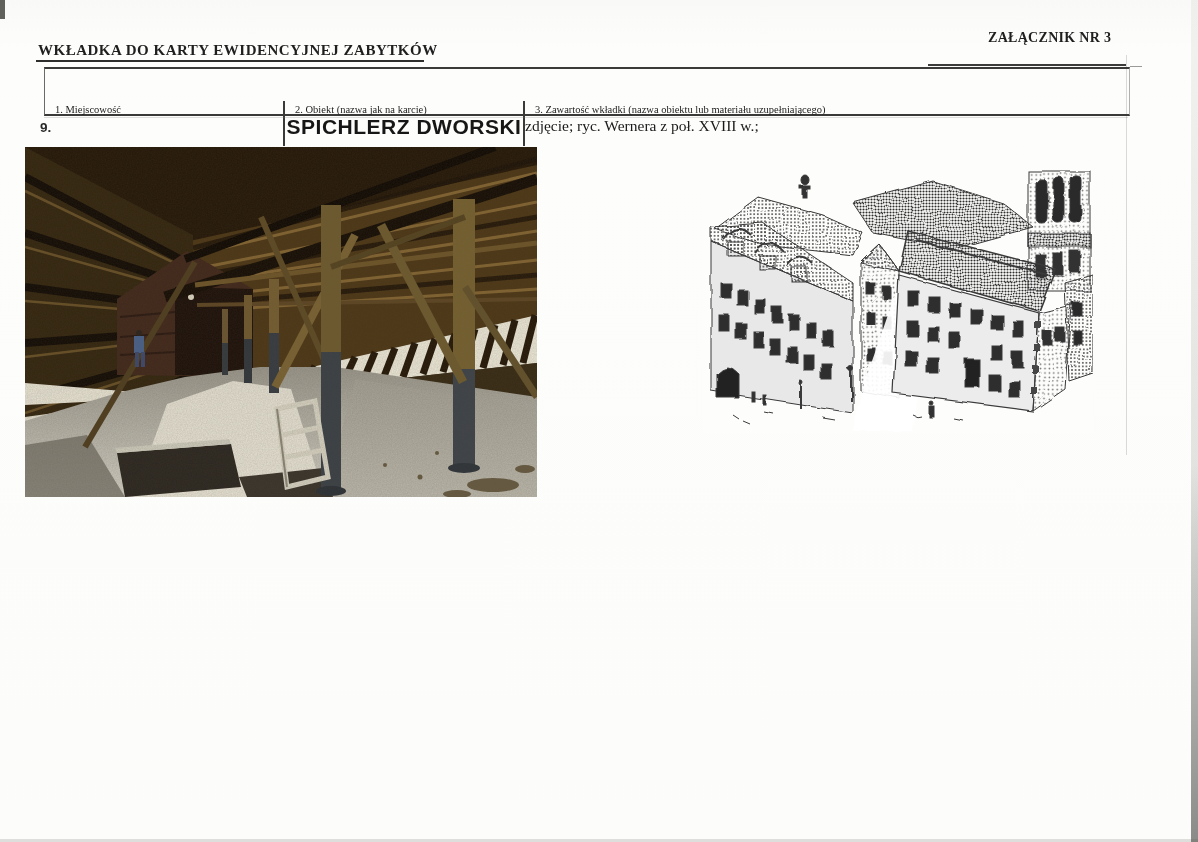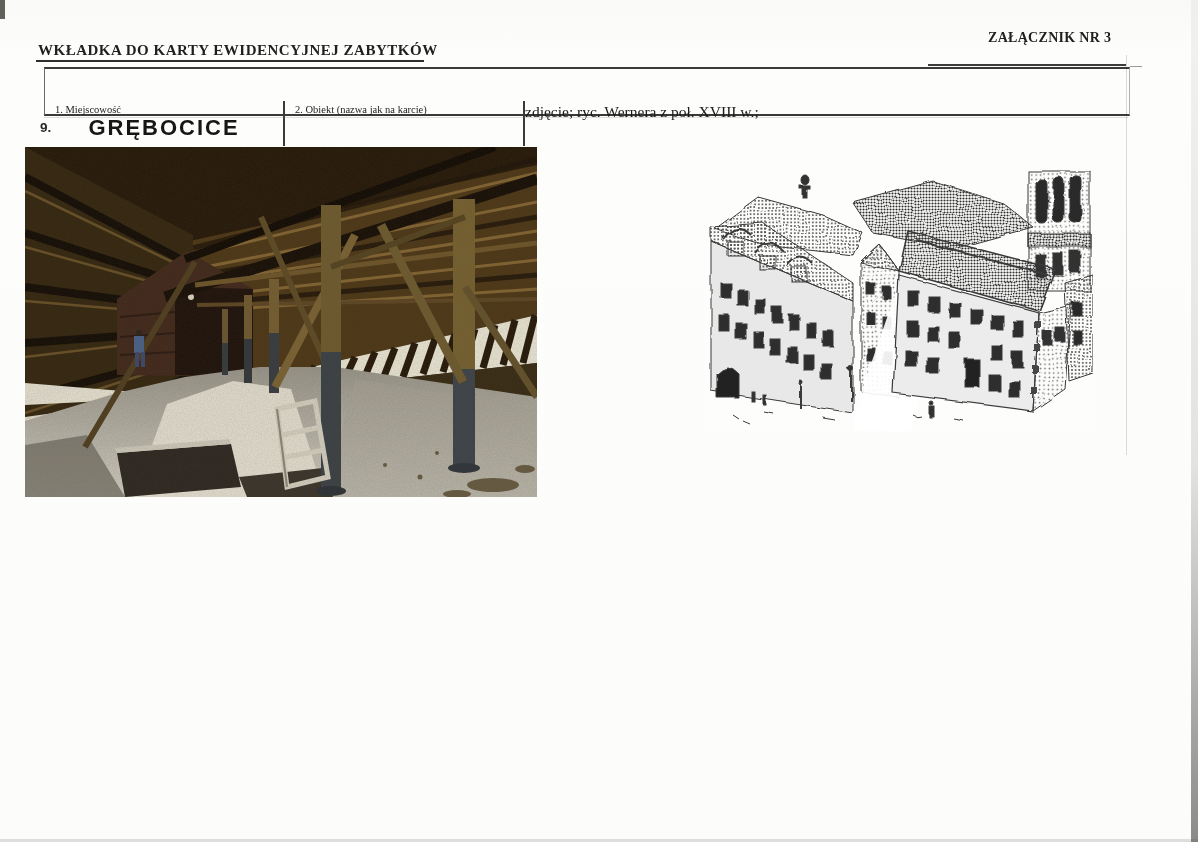--- a/index.html
+++ b/index.html
@@ -54,26 +54,27 @@
   <h1 class="title">WKŁADKA DO KARTY EWIDENCYJNEJ ZABYTKÓW</h1>
   <div class="title-rule"></div>
 
   <div class="attachment">ZAŁĄCZNIK NR 3</div>
   <div class="attachment-rule"></div>
   <div class="attachment-dash"></div>
 
   <div class="fields-table">
     <div class="cell cell-1">
       <div class="caption">1. Miejscowość</div>
-      <div class="value-sans">GRĘBOCICE</div>
     </div>
     <div class="cell cell-2">
       <div class="caption">2. Obiekt (nazwa jak na karcie)</div>
+      <div class="value-sans">SPICHLERZ DWORSKI</div>
     </div>
     <div class="cell cell-3">
+      <div class="caption">3. Zawartość wkładki (nazwa obiektu lub materiału uzupełniającego)</div>
       <div class="value-serif">zdjęcie; ryc. Wernera z poł. XVIII w.;</div>
     </div>
   </div>
   <div class="table-shadow"></div>
 
   <div class="item-number">9.</div>
 
   <figure class="photo">
     <svg width="512" height="350" viewBox="0 0 512 350">
       <defs>

